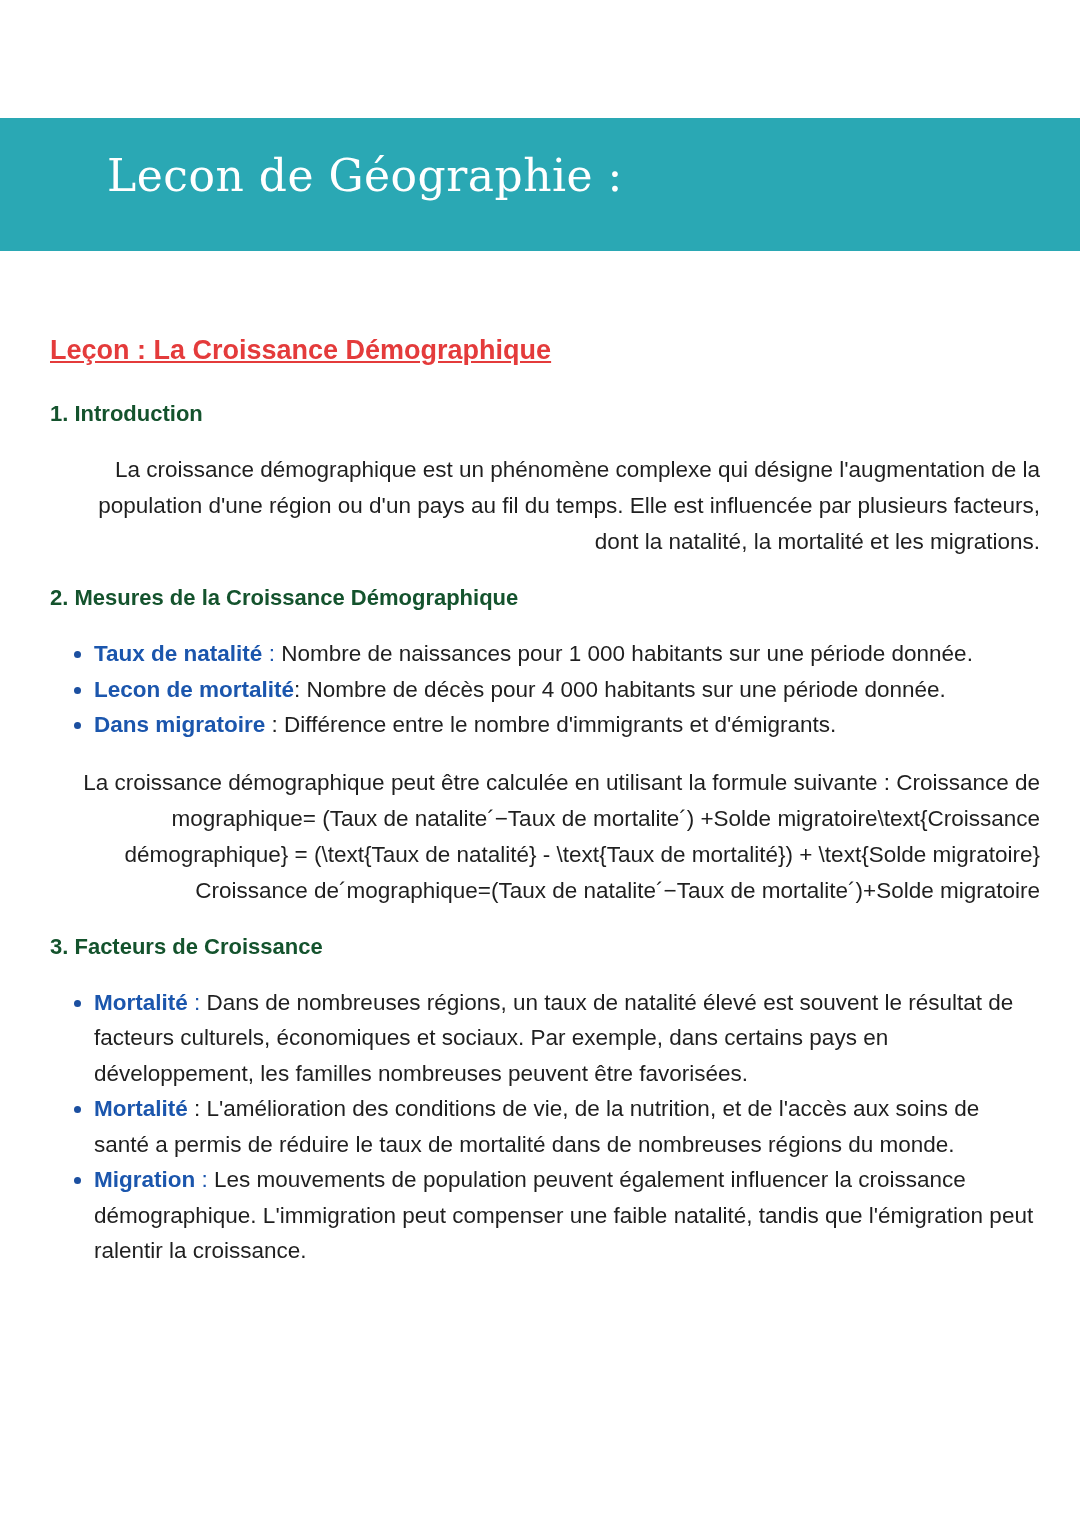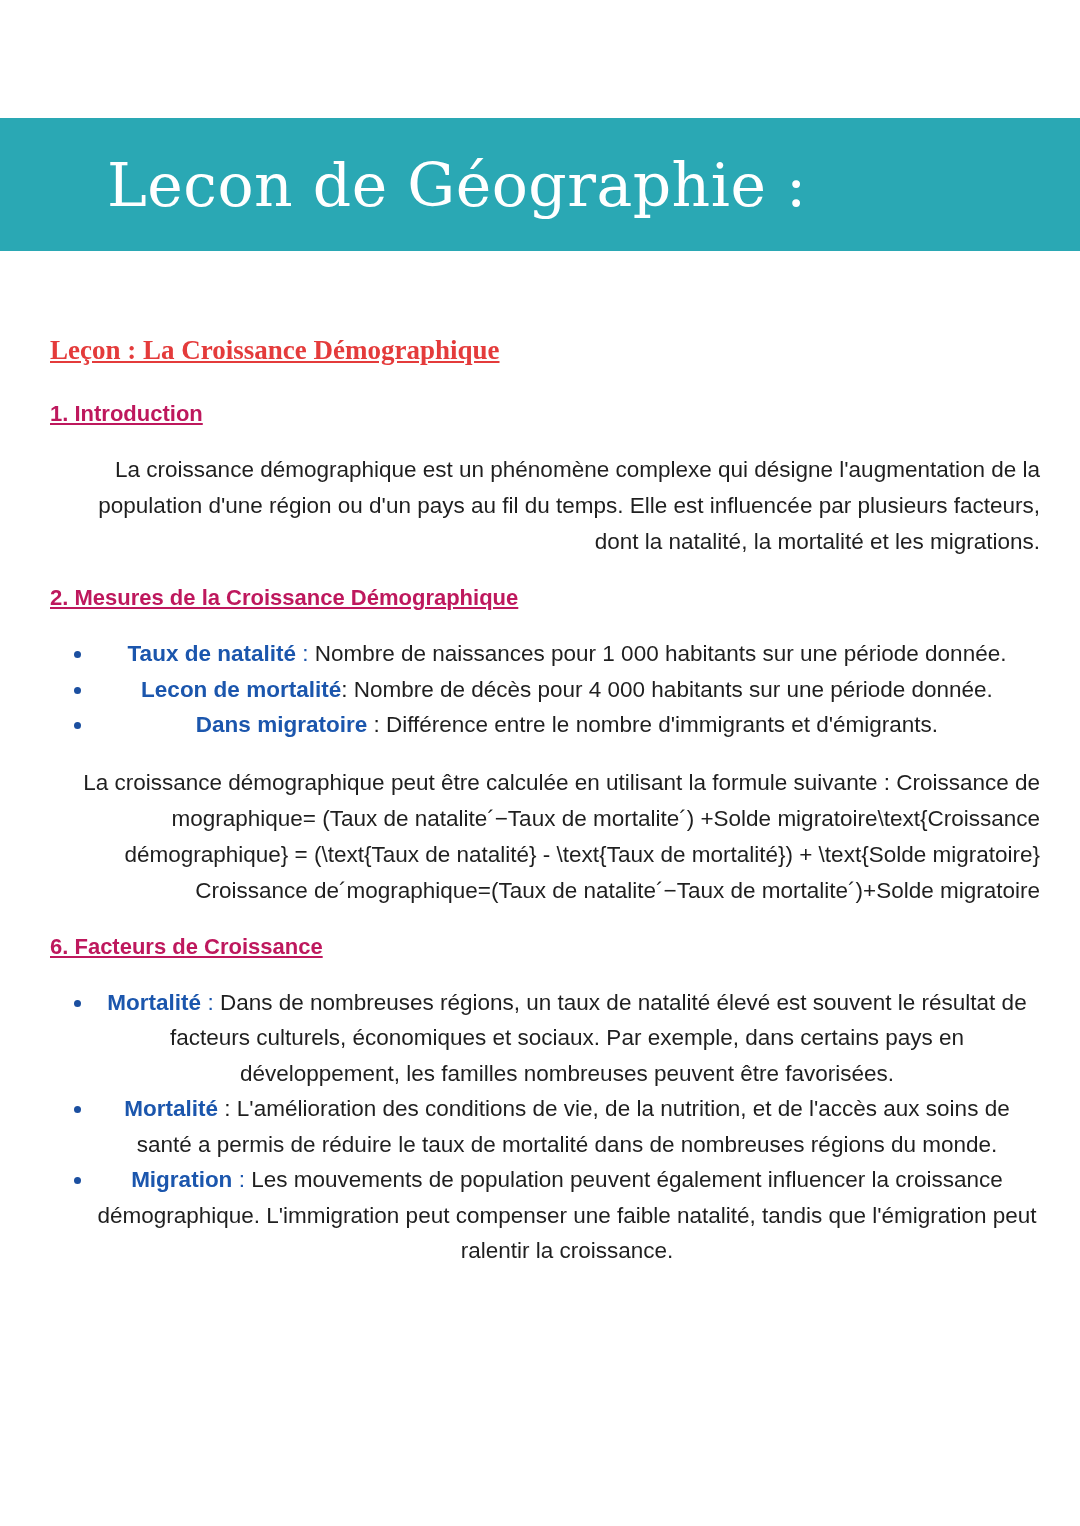--- a/index.html
+++ b/index.html
@@ -7,36 +7,36 @@
     width: 1080px; height: 1526px; background: #ffffff; position: relative; overflow: hidden;
     font-family: "Liberation Sans", "DejaVu Sans", sans-serif; color: #1f1f1f;
   }
   .banner {
     position: absolute; left: 0; top: 118px; width: 1080px; height: 133px;
     background: #2aa8b4;
   }
   .banner-title {
     position: absolute; left: 107px; top: 152px;
     font-family: "DejaVu Serif", "Liberation Serif", serif;
-    font-size: 60px; color: #ffffff; letter-spacing: 0.5px; line-height: 1.1;
+    font-size: 44px; color: #ffffff; letter-spacing: 0.5px; line-height: 1.1;
     margin: 0; font-weight: normal;
   }
   .content { position: absolute; left: 50px; top: 330px; width: 990px; }
   .lesson-title {
     color: #e43b3b; font-weight: bold; font-size: 27px; text-decoration: underline;
-    margin: 0 0 28px 0; line-height: 40px; font-family: Liberation Serif, serif;
+    margin: 0 0 28px 0; line-height: 40px;
   }
   .section-title {
-    color: #be185d; font-weight: bold; font-size: 22px; text-decoration: underline;
+    color: #14532d; font-weight: bold; font-size: 22px; 
     margin: 0 0 22px 0; line-height: 32px;
   }
   p.body {
     font-size: 22.5px; line-height: 36px; margin: 0 0 22px 0; color: #1f1f1f; text-align: right;
   }
-  ul.bullets { margin: 5px 0 22px 0; padding-left: 44px; text-align: center; }
+  ul.bullets { margin: 5px 0 22px 0; padding-left: 44px; }
   ul.bullets li {
     font-size: 22.5px; line-height: 35.5px; color: #1f1f1f; padding-left: 0;
   }
   ul.bullets li::marker { color: #1b4fa0; }
   .term { color: #1b56ad; font-weight: bold; }
   .sep-blue { color: #1b56ad; }
 </style>
 </head>
 <body>
 
@@ -56,21 +56,21 @@
     </li>
     <li>
       <span class="term">Lecon de mortalité</span><span>: </span><span>Nombre de décès pour 4 000 habitants sur une période donnée.</span>
     </li>
     <li>
       <span class="term">Dans migratoire</span><span> : </span><span>Différence entre le nombre d'immigrants et d'émigrants.</span>
     </li>
   </ul>
   <p class="body">La croissance démographique peut être calculée en utilisant la formule suivante : Croissance de mographique= (Taux de natalite´−Taux de mortalite´) +Solde migratoire\text{Croissance démographique} = (\text{Taux de natalité} - \text{Taux de mortalité}) + \text{Solde migratoire} Croissance de´mographique=(Taux de natalite´−Taux de mortalite´)+Solde migratoire</p>
 
-  <h3 class="section-title">6. Facteurs de Croissance</h3>
+  <h3 class="section-title">3. Facteurs de Croissance</h3>
   <ul class="bullets">
     <li>
       <span class="term">Mortalité</span><span class="sep-blue"> : </span><span>Dans de nombreuses régions, un taux de natalité élevé est souvent le résultat de facteurs culturels, économiques et sociaux. Par exemple, dans certains pays en développement, les familles nombreuses peuvent être favorisées.</span>
     </li>
     <li>
       <span class="term">Mortalité</span><span> : </span><span>L'amélioration des conditions de vie, de la nutrition, et de l'accès aux soins de santé a permis de réduire le taux de mortalité dans de nombreuses régions du monde.</span>
     </li>
     <li>
       <span class="term">Migration</span><span class="sep-blue"> : </span><span>Les mouvements de population peuvent également influencer la croissance démographique. L'immigration peut compenser une faible natalité, tandis que l'émigration peut ralentir la croissance.</span>
     </li>

